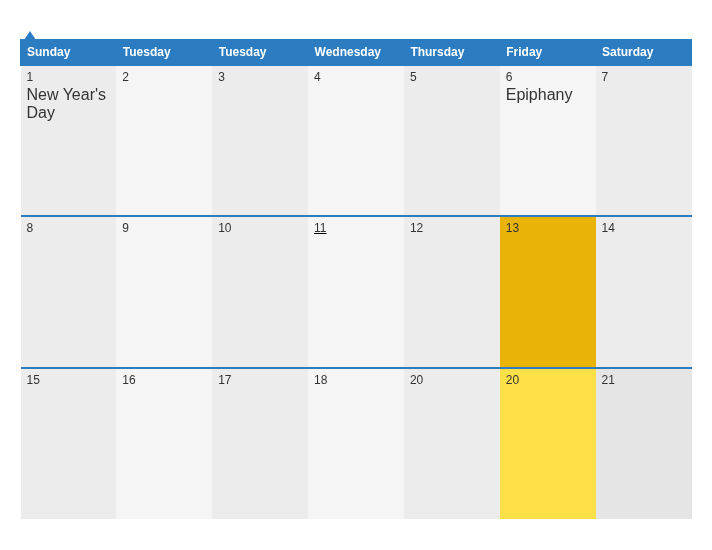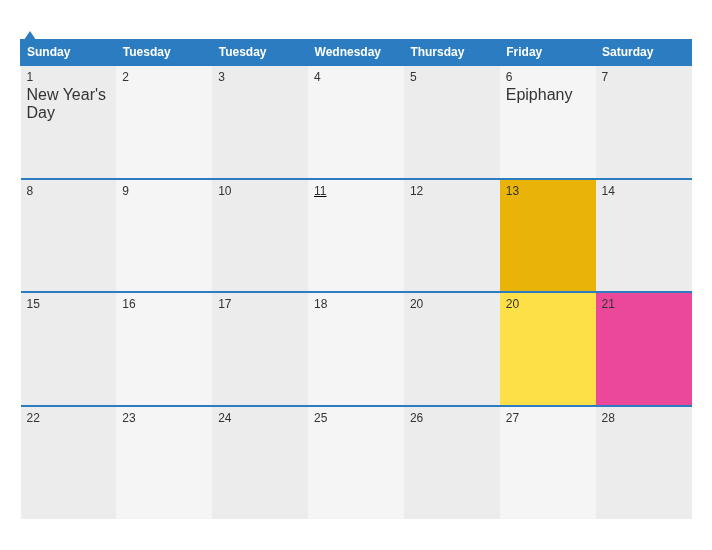--- a/index.html
+++ b/index.html
@@ -200,42 +200,19 @@
           </td>
           <td class="day-cell" style="background-color: rgb(245, 245, 245);">
             <span class="day-number">18</span>
           </td>
           <td class="day-cell" style="background-color: rgb(236, 236, 236);">
             <span class="day-number">20</span>
           </td>
           <td class="day-cell" style="background-color: #fde047; margin-top: 23px;">
             <span class="day-number">20</span>
           </td>
-          <td class="day-cell" style="background-color: #ec4899;">
+          <td class="day-cell" style="background-color: #e5e5e5;">
             <span class="day-number">21</span>
-          </td>
-        </tr>
-        <tr class="week-row">
-          <td class="day-cell" style="background-color: rgb(236, 236, 236);">
-            <span class="day-number">22</span>
-          </td>
-          <td class="day-cell" style="background-color: rgb(245, 245, 245);">
-            <span class="day-number">23</span>
-          </td>
-          <td class="day-cell" style="background-color: rgb(236, 236, 236);">
-            <span class="day-number">24</span>
-          </td>
-          <td class="day-cell" style="background-color: rgb(245, 245, 245);">
-            <span class="day-number">25</span>
-          </td>
-          <td class="day-cell" style="background-color: rgb(236, 236, 236);">
-            <span class="day-number">26</span>
-          </td>
-          <td class="day-cell" style="background-color: rgb(245, 245, 245);">
-            <span class="day-number">27</span>
-          </td>
-          <td class="day-cell" style="background-color: rgb(236, 236, 236);">
-            <span class="day-number">28</span>
           </td>
         </tr>
       </tbody>
   </table>
 </div>
 
 </body></html>

